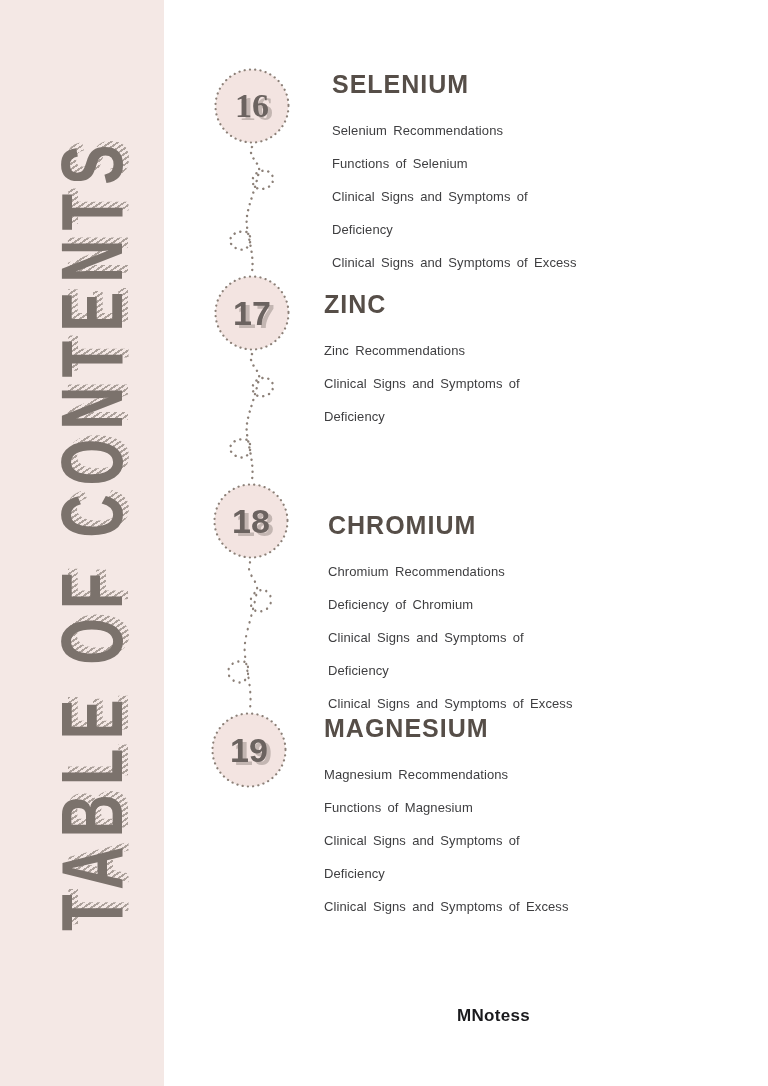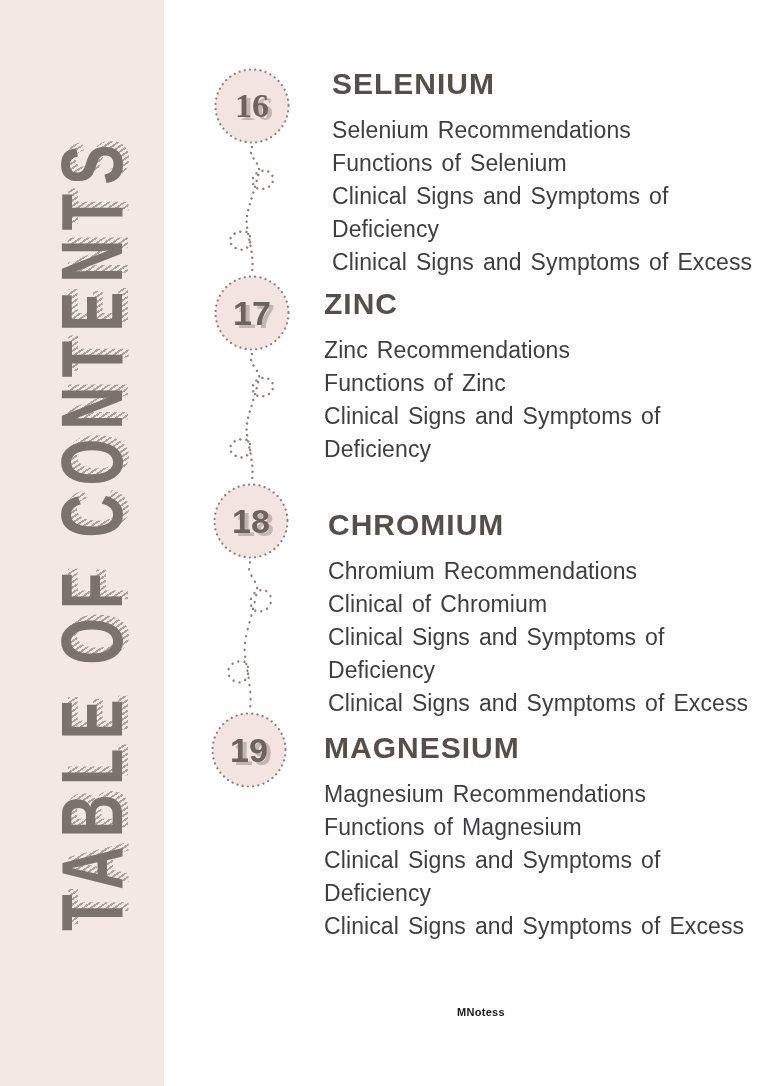--- a/index.html
+++ b/index.html
@@ -69,35 +69,35 @@
   .connector { position:absolute; width:60px; }
   .c0 { left:222px; top:145px; height:129px; }
   .c1 { left:222px; top:352px; height:130px; }
   .c2 { left:220px; top:560px; height:151px; }
 
   
   .toc-section { position:absolute; }
   .s0 { left:332px; top:72px; }
   .s1 { left:324px; top:292px; }
   .s2 { left:328px; top:513px; }
-  .s3 { left:324px; top:716px;margin-top:20px; }
+  .s3 { left:324px; top:716px; }
   .toc-section h2 {
-    font-size:30px; line-height:24px; font-weight:bold;
+    font-size:25px; line-height:24px; font-weight:bold;
     letter-spacing:1px; color: var(--heading-color);
   }
   .toc-section .lines { margin-top:18px; }
   .toc-section .line {
-    font-size:23px; line-height:33px; color: var(--item-color);
+    font-size:13px; line-height:33px; color: var(--item-color);
     letter-spacing:0.1px; word-spacing:2.5px; white-space:nowrap;
   }
 
   
   .brand {
     position:absolute; left:457px; top:1006px;
-    font-size:11px; font-weight:bold; letter-spacing:0.3px;
+    font-size:17px; font-weight:bold; letter-spacing:0.3px;
     color: var(--brand-color);
   }
 </style>
 </head>
 <body>
 
 <div class="page">
 
   <aside class="sidebar">
     <div class="vtitle">
@@ -155,31 +155,30 @@
       <div class="line">Clinical Signs and Symptoms of</div>
       <div class="line">Deficiency</div>
       <div class="line">Clinical Signs and Symptoms of Excess</div>
     </div>
   </section>
 
   <section class="toc-section s1">
     <h2>ZINC</h2>
     <div class="lines">
       <div class="line">Zinc Recommendations</div>
-      <div class="line">Functions of Zinc</div>
       <div class="line">Clinical Signs and Symptoms of</div>
       <div class="line">Deficiency</div>
     </div>
   </section>
 
   <section class="toc-section s2">
     <h2>CHROMIUM</h2>
     <div class="lines">
       <div class="line">Chromium Recommendations</div>
-      <div class="line">Clinical of Chromium</div>
+      <div class="line">Deficiency of Chromium</div>
       <div class="line">Clinical Signs and Symptoms of</div>
       <div class="line">Deficiency</div>
       <div class="line">Clinical Signs and Symptoms of Excess</div>
     </div>
   </section>
 
   <section class="toc-section s3">
     <h2>MAGNESIUM</h2>
     <div class="lines">
       <div class="line">Magnesium Recommendations</div>

